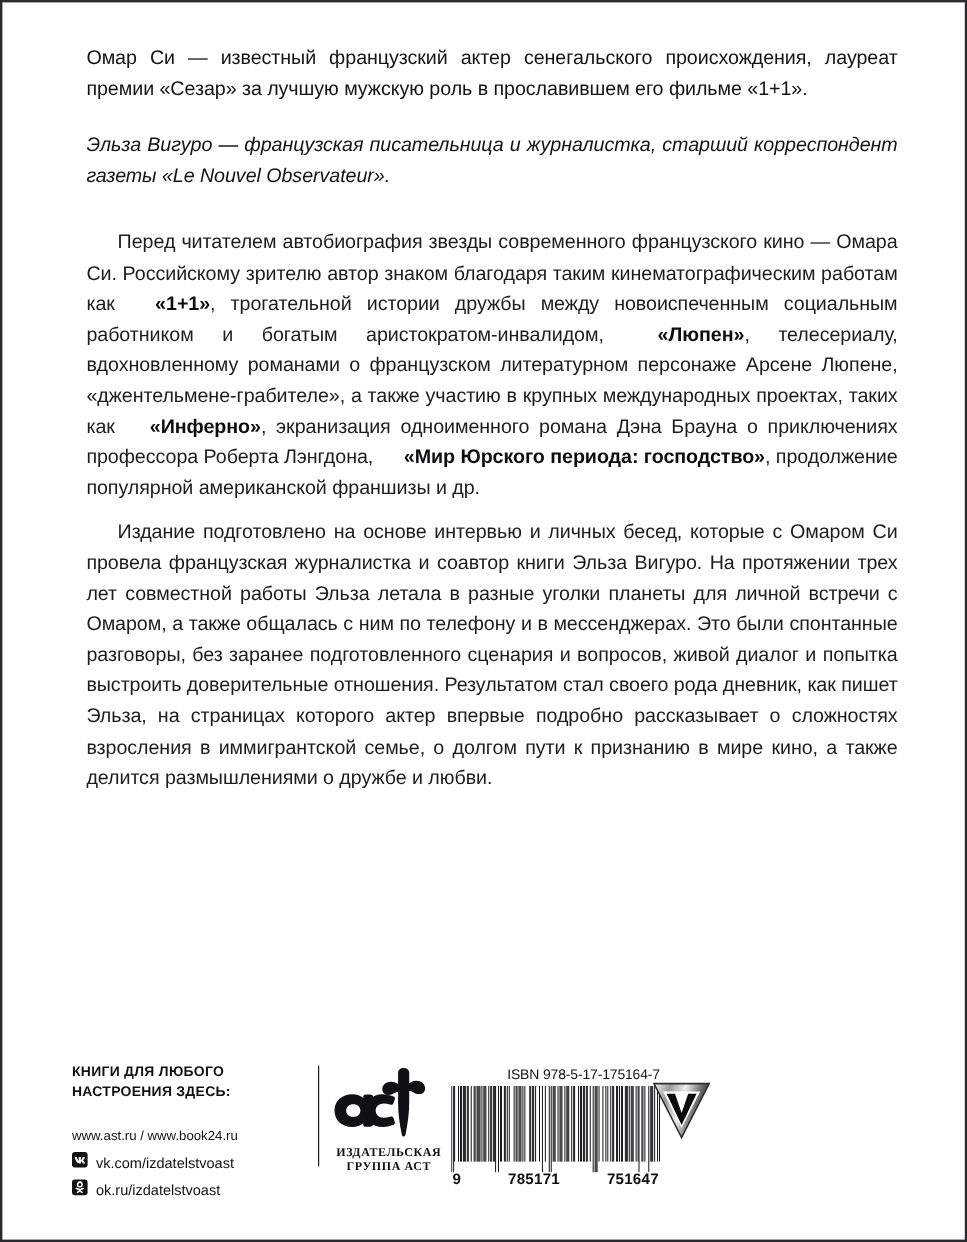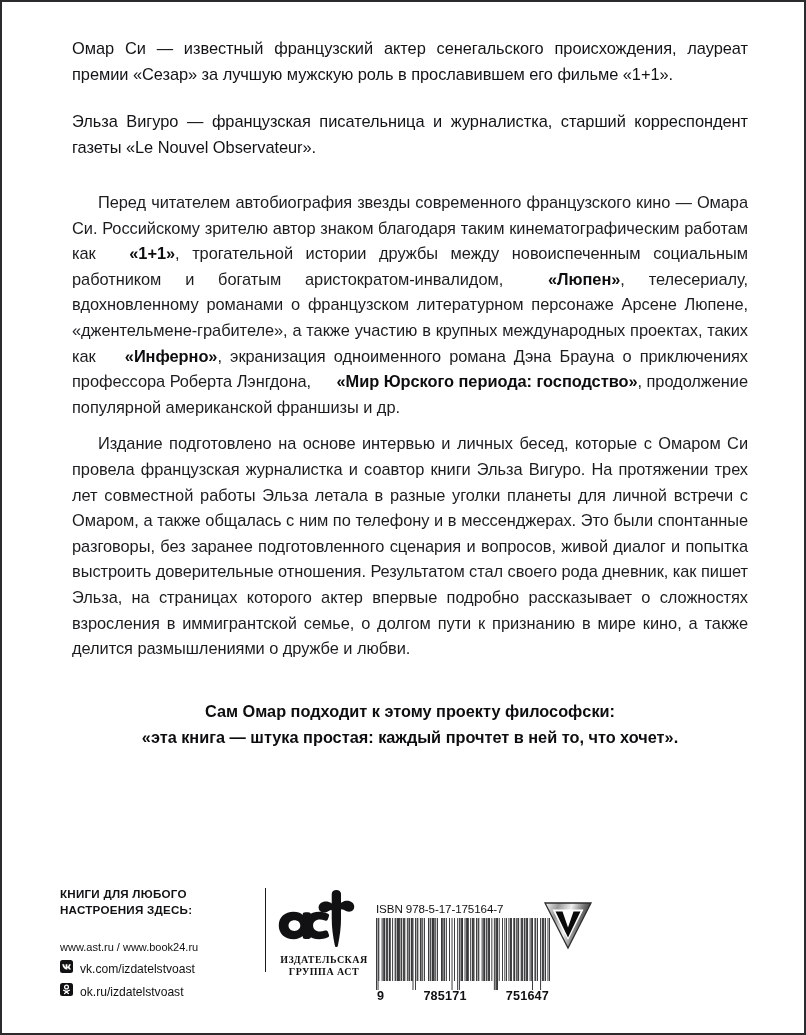--- a/index.html
+++ b/index.html
@@ -32,21 +32,21 @@
   
   .lead {
     font-size: 16.4px;
     line-height: 25.5px;
     color: #131316;
     text-align: justify;
     margin: 0 0 22px 0;
     letter-spacing: -0.05px;
   }
 
-  .lead-2 { margin-bottom: 30px; }
+  .lead-2 { margin-bottom: 30px; font-style: italic; }
 
   
   .body-par {
     font-size: 16.4px;
     line-height: 25.6px;
     color: #1c1c1f;
     text-align: justify;
     text-justify: inter-word;
     margin: 0 0 4px 0;
     letter-spacing: -0.05px;
@@ -147,24 +147,23 @@
   .barcode-box {
     position: absolute;
     left: 316px;
     top: 3px;
     width: 174px;
   }
   .isbn {
     font-size: 11.6px;
     line-height: 14px;
     color: #111113;
-    text-align: left;
+    text-align: right;
     letter-spacing: -0.1px;
     margin-bottom: 2px;
-    margin-top: 13px;
   }
   .bars { display: block; }
   .bc-digits {
     display: flex;
     justify-content: space-between;
     font-size: 12.6px;
     font-weight: 700;
     color: #111113;
     margin-top: -1px;
     padding: 0 1px;
@@ -188,24 +187,20 @@
   <div class="content">
 
     <p class="lead lead-1">Омар Си — известный французский актер сенегальского происхождения, лауреат премии «Сезар» за лучшую мужскую роль в прославившем его фильме «1+1».</p>
 
     <p class="lead lead-2">Эльза Вигуро — французская писательница и журналистка, старший корреспондент газеты «Le Nouvel Observateur».</p>
 
     <p class="body-par indent"><span>Перед читателем автобиография звезды современного французского кино — Омара Си. Российскому зрителю автор знаком благодаря таким кинематографическим работам как </span><b>«1+1»</b><span>, трогательной истории дружбы между новоиспеченным социальным работником и богатым аристократом-инвалидом, </span><b>«Люпен»</b><span>, телесериалу, вдохновленному романами о французском литературном персонаже Арсене Люпене, «джентельмене-грабителе», а также участию в крупных международных проектах, таких как </span><b>«Инферно»</b><span>, экранизация одноименного романа Дэна Брауна о приключениях профессора Роберта Лэнгдона, </span><b>«Мир Юрского периода: господство»</b><span>, продолжение популярной американской франшизы и др.</span></p>
 
     <p class="body-par indent gap-par">Издание подготовлено на основе интервью и личных бесед, которые с Омаром Си провела французская журналистка и соавтор книги Эльза Вигуро. На протяжении трех лет совместной работы Эльза летала в разные уголки планеты для личной встречи с Омаром, а также общалась с ним по телефону и в мессенджерах. Это были спонтанные разговоры, без заранее подготовленного сценария и вопросов, живой диалог и попытка выстроить доверительные отношения. Результатом стал своего рода дневник, как пишет Эльза, на страницах которого актер впервые подробно рассказывает о сложностях взросления в иммигрантской семье, о долгом пути к признанию в мире кино, а также делится размышлениями о дружбе и любви.</p>
 
-    <div class="quote">
-      <span class="q-line">Сам Омар подходит к этому проекту философски:</span>
-      <span class="q-line">«эта книга — штука простая: каждый прочтет в ней то, что хочет».</span>
-    </div>
 
   </div>
 
   <div class="footer">
 
     <div class="promo">
       <div class="promo-head">
         <div>КНИГИ ДЛЯ ЛЮБОГО</div>
         <div>НАСТРОЕНИЯ ЗДЕСЬ:</div>
       </div>

